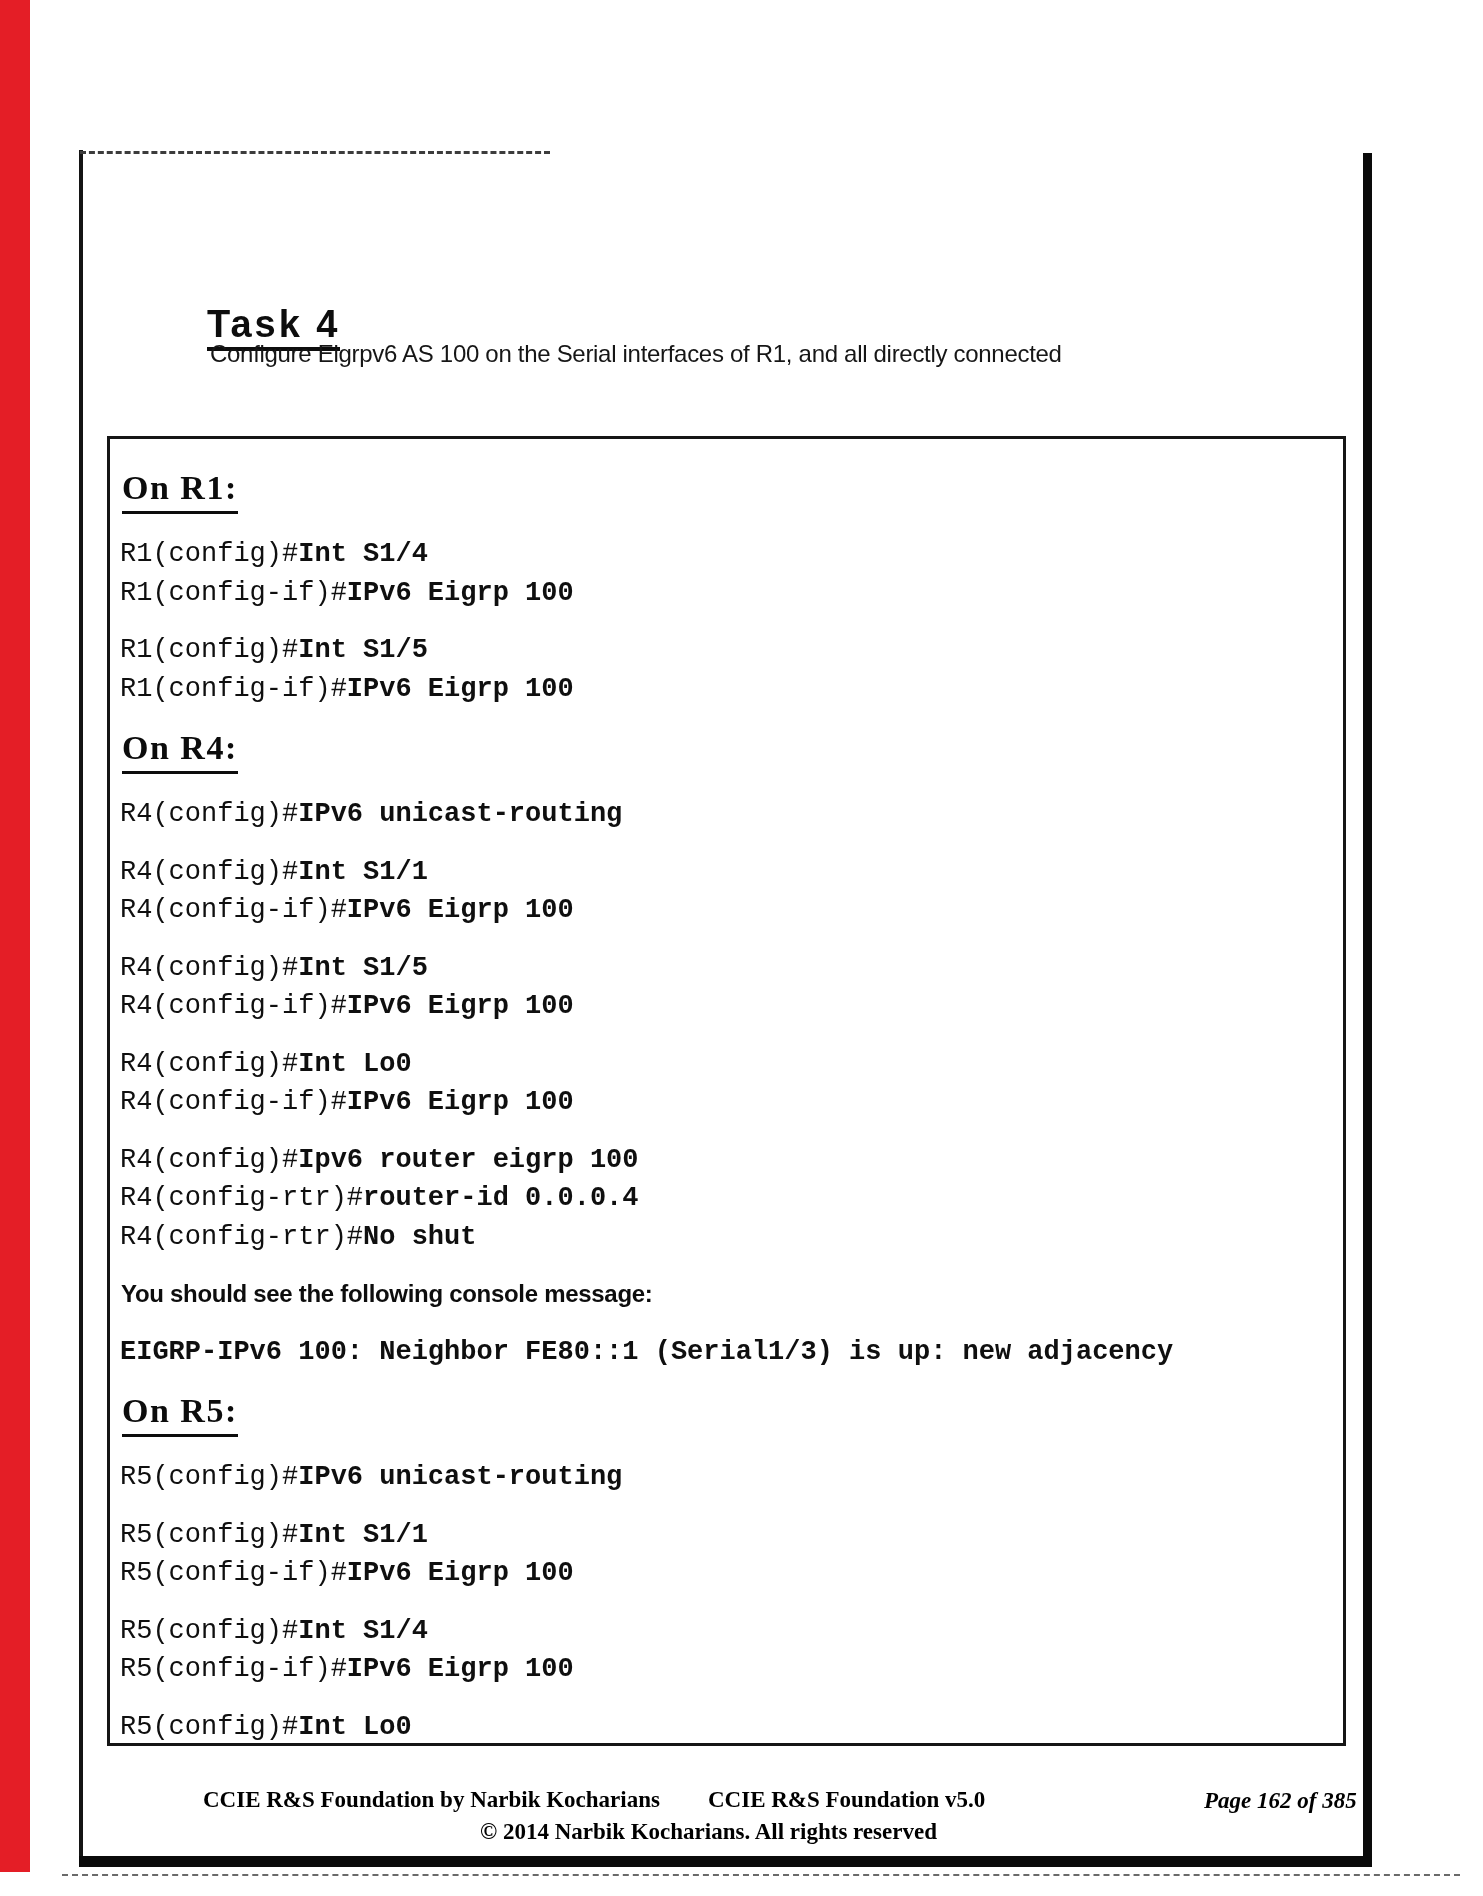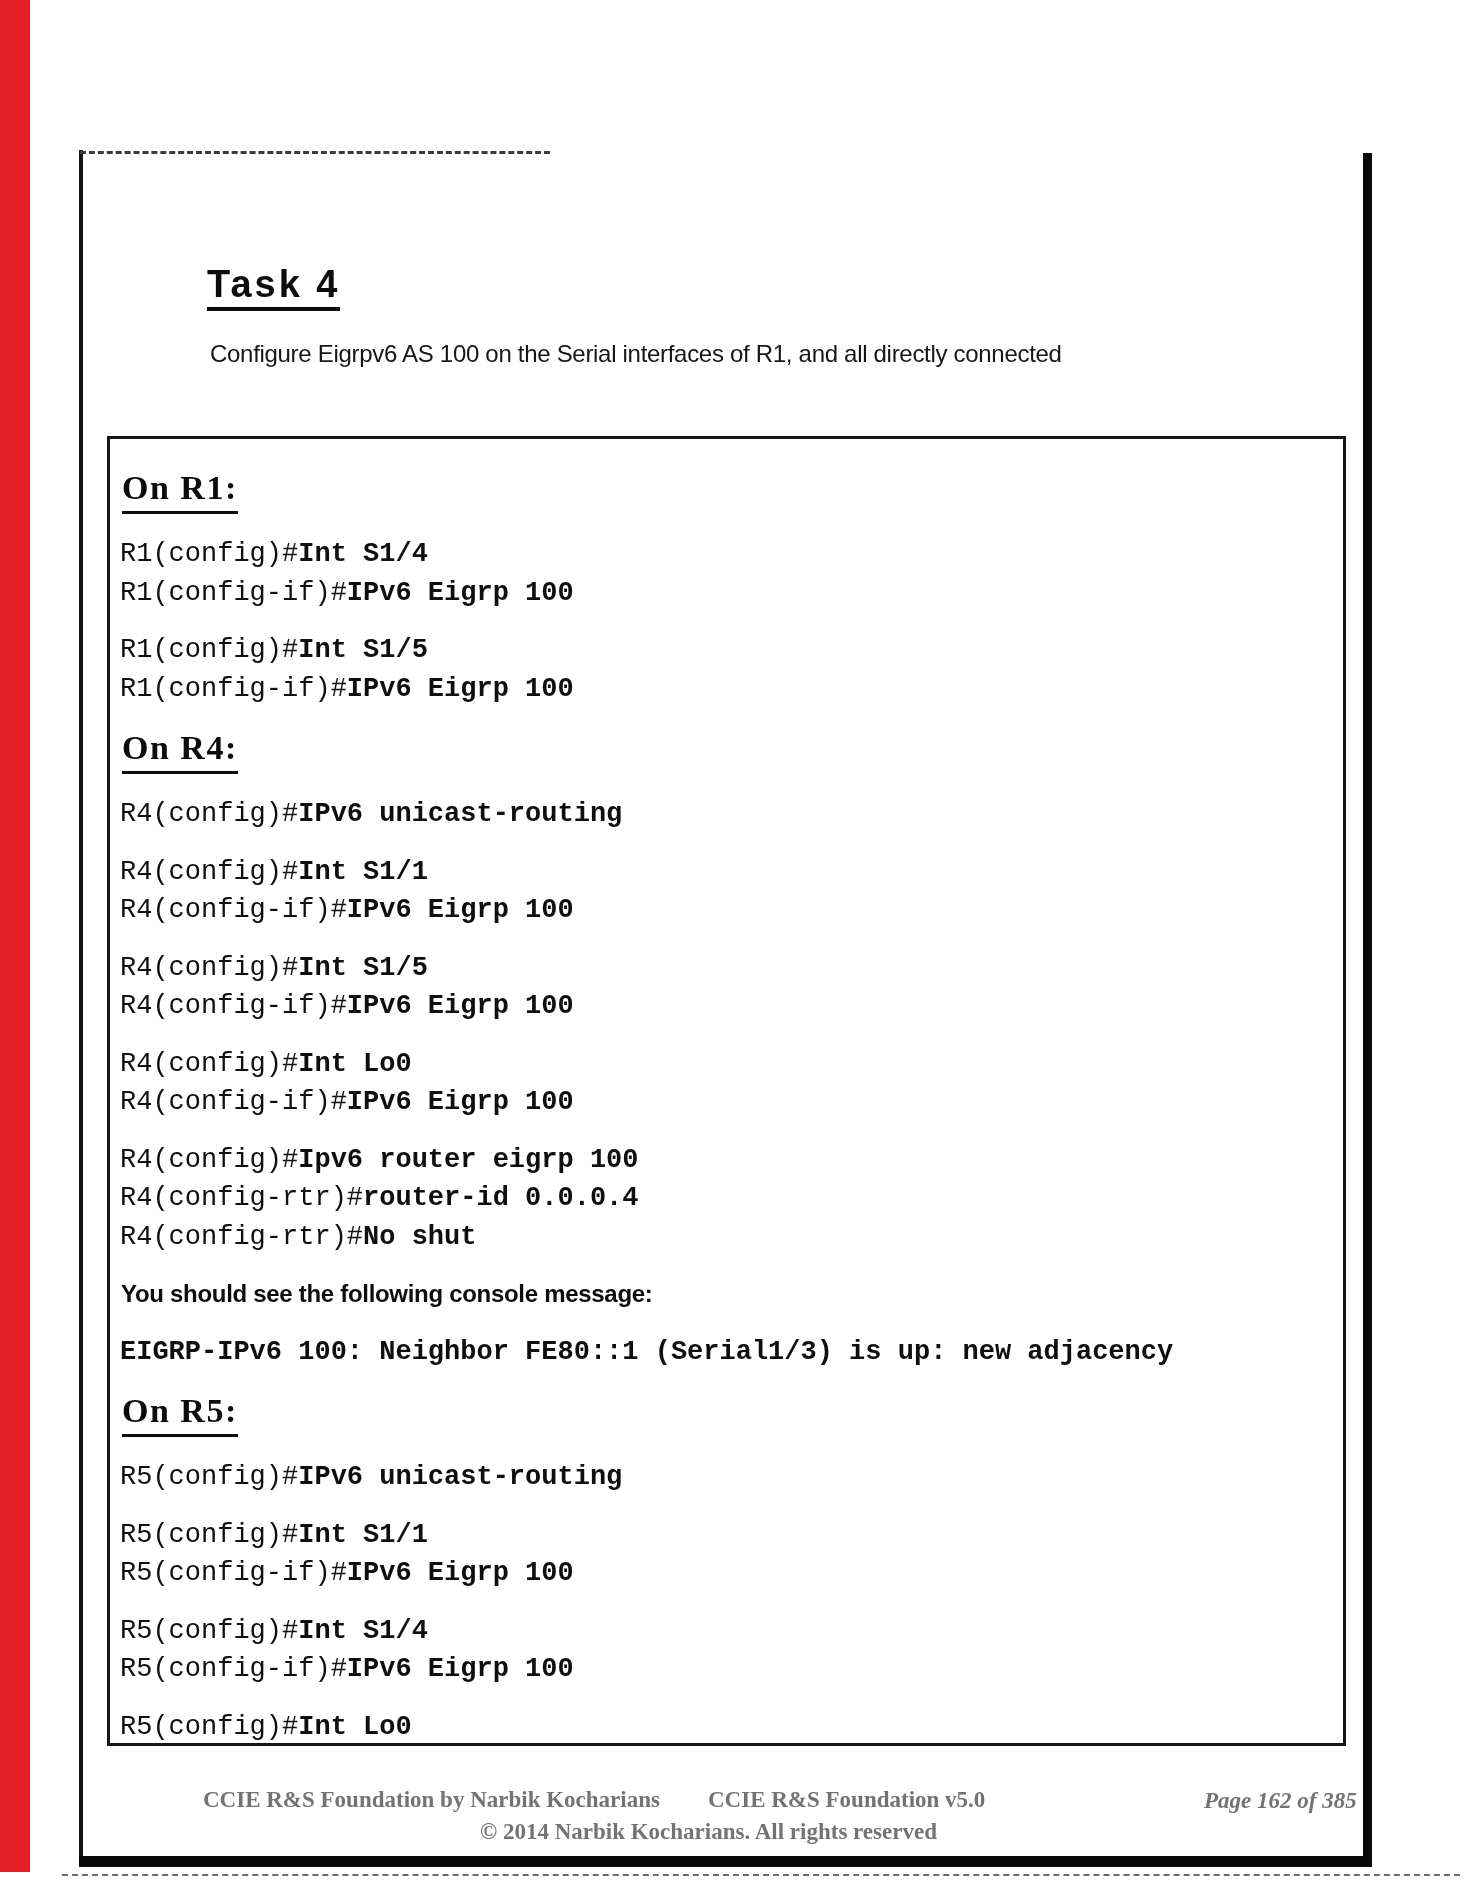--- a/index.html
+++ b/index.html
@@ -19,21 +19,21 @@
   .frame-top{position:absolute;left:80px;top:151px;width:470px;height:0;border-top:3px dashed #3c3c3c;}
   .frame-bottom{position:absolute;left:79px;top:1856px;width:1293px;height:11px;background:#0a0a0a;}
   .scan-bottom-line{position:absolute;left:62px;top:1874px;width:1398px;height:0;border-top:2px dashed #6a6a6a;}
 
   
   .task-title{
     position:absolute;left:207px;top:264px;
     font-size:38px;font-weight:bold;letter-spacing:3px;
     line-height:40px;color:#0d0d0d;
   }
-  .task-title span{display:inline-block;border-bottom:4px solid #0d0d0d;padding-bottom:3px;}
+  .task-title span{display:inline-block;border-bottom:4px solid #0d0d0d;padding-bottom:3px;margin-top:40px;}
 
   
   .task-desc{
     position:absolute;left:210px;top:334px;
     font-size:24px;line-height:40px;color:#161616;
     white-space:nowrap;letter-spacing:-0.3px;
   }
 
   
   .console-box{
@@ -66,21 +66,21 @@
   .row-console{
     font-family:"Liberation Mono", monospace;
     font-size:27px;font-weight:bold;line-height:38.5px;height:38.5px;
     margin:0 0 19px 0;white-space:pre;color:#0f0f0f;
   }
 
   
   .footer-item{
     position:absolute;
     font-family:"Liberation Serif", serif;
-    font-size:23px;font-weight:bold;line-height:30px;color:#737373;
+    font-size:23px;font-weight:bold;line-height:30px;color:#000000;
     white-space:nowrap;
   }
   .f-left{left:203px;top:1785px;}
   .f-center{left:708px;top:1785px;}
   .f-right{left:1204px;top:1786px;font-style:italic;}
   .f-copy{left:480px;top:1817px;}
 </style>
 </head>
 <body>
 

